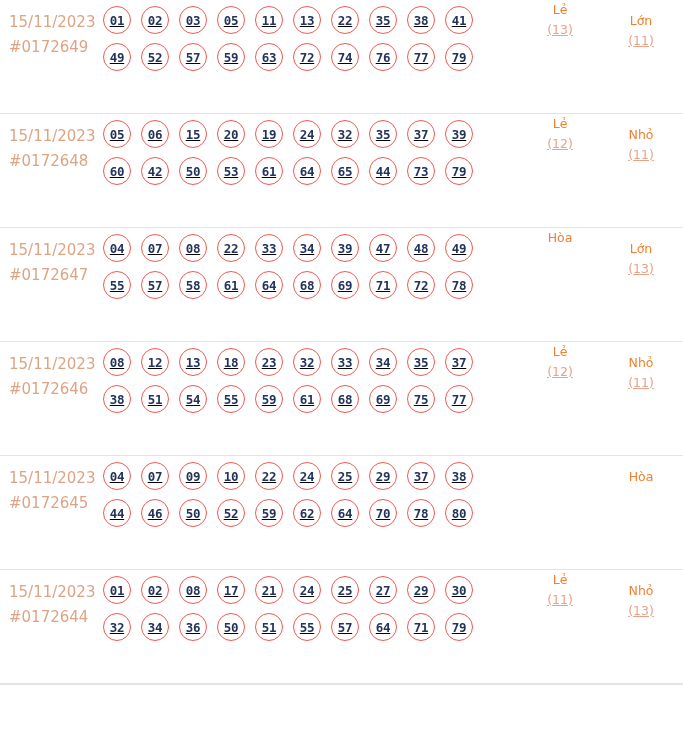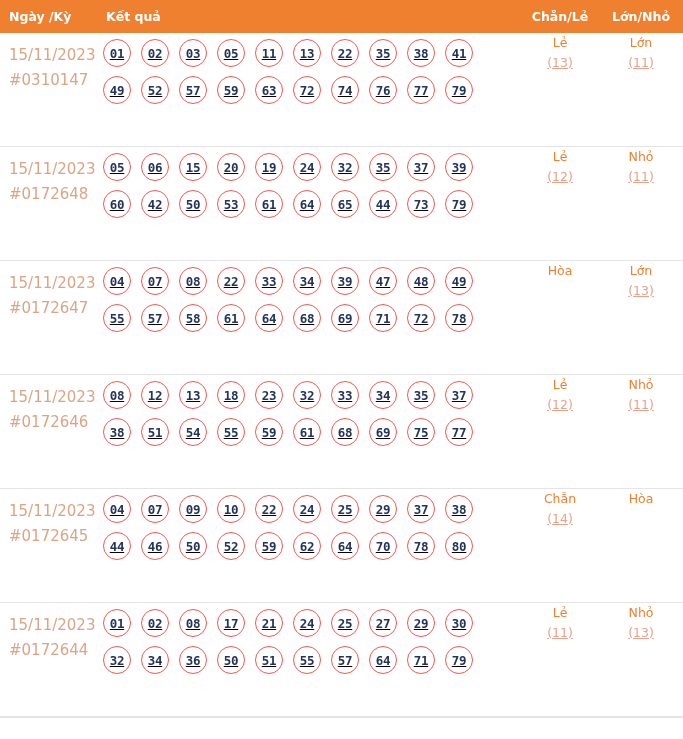--- a/index.html
+++ b/index.html
@@ -84,48 +84,42 @@
     flex: 0 0 auto;
   }
 
   .cell-stat {
     color: #ee8030;
     font-size: 12.5px;
     text-align: center;
     line-height: 1.6;
   }
   .cell-oe { width: 86px; }
-  .cell-bs { width: 80px; padding-right: 4px; }
+  .cell-bs { width: 80px; padding-right: 4px; margin-top: 11px; }
   .stat-label { display: block; color: #ee8030; }
   .stat-count { display: block; color: #e8a38b; text-decoration: underline; }
   .stat-count:empty { display: none; }
 
   .table-footer-line {
     height: 1px;
     background: #e4e4e4;
     width: 683px;
   }
 </style>
 </head>
 <body>
 
 <div class="lottery-table">
 
-  <div class="table-header">
-    <div class="th-date">Ngày /Kỳ</div>
-    <div class="th-result">Kết quả</div>
-    <div class="th-oe">Chẵn/Lẻ</div>
-    <div class="th-bs">Lớn/Nhỏ</div>
-  </div>
 
   <div id="rows-container">
       <div class="result-row">
         <div class="cell-date">
           <span class="date-line">15/11/2023</span>
-          <span class="draw-line">#0310147</span>
+          <span class="draw-line">#0172649</span>
         </div>
         <div class="cell-result">
           <div class="ball-row">
             <div class="ball">01</div>
             <div class="ball">02</div>
             <div class="ball">03</div>
             <div class="ball">05</div>
             <div class="ball">11</div>
             <div class="ball">13</div>
             <div class="ball">22</div>
@@ -298,24 +292,20 @@
             <div class="ball">50</div>
             <div class="ball">52</div>
             <div class="ball">59</div>
             <div class="ball">62</div>
             <div class="ball">64</div>
             <div class="ball">70</div>
             <div class="ball">78</div>
             <div class="ball">80</div>
           </div>
         </div>
-        <div class="cell-stat cell-oe">
-          <span class="stat-label">Chẵn</span>
-          <span class="stat-count">(14)</span>
-        </div>
         <div class="cell-stat cell-bs">
           <span class="stat-label">Hòa</span>
         </div>
       </div>
       <div class="result-row">
         <div class="cell-date">
           <span class="date-line">15/11/2023</span>
           <span class="draw-line">#0172644</span>
         </div>
         <div class="cell-result">

